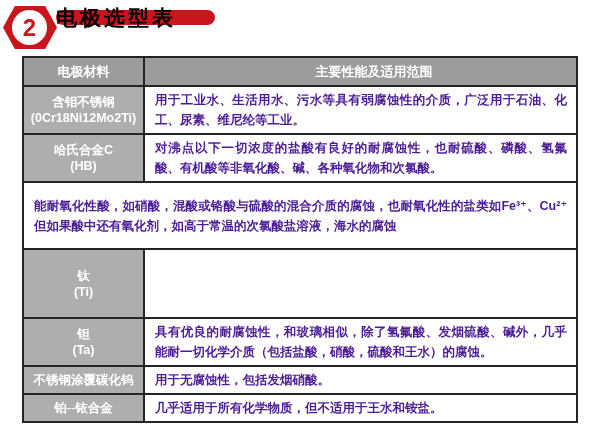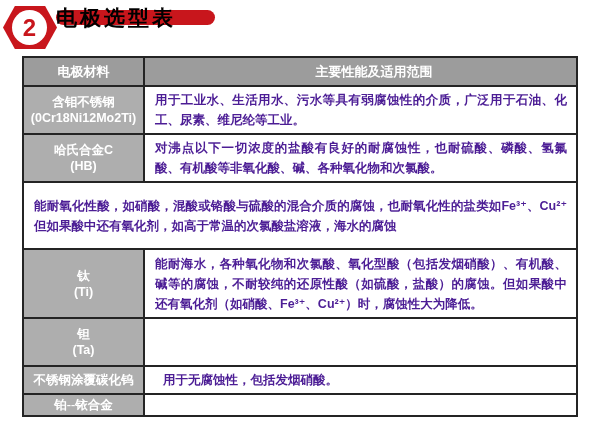--- a/index.html
+++ b/index.html
@@ -47,21 +47,21 @@
     text-align:justify;
   }
   .hrow .cm, .hrow .cd { background:#9c9c9c; color:#ffffff; font-size:13px; }
   .hrow .cd { align-items:center; text-align:right;padding-left:36px; }
   .h-hd { min-height:27px; }
   .h-r0 { min-height:46px; }
   .h-r1 { min-height:39px; }
   .h-r2 { min-height:67px; }
   .h-r3 { min-height:69px; }
   .h-r4 { min-height:48px; }
-  .h-r5 { min-height:24px;gap:8px; }
+  .h-r5 { min-height:24px; }
   .h-r6 { min-height:22px;font-family:Liberation Serif, serif; }
 </style>
 </head>
 <body>
 
 <div class="hex-badge">
   <div class="hex-circle">2</div>
 </div>
 
 <div class="banner">
@@ -99,40 +99,43 @@
     <div class="cd">
       <div>能耐氧化性酸，如硝酸，混酸或铬酸与硫酸的混合介质的腐蚀，也耐氧化性的盐类如Fe³⁺、Cu²⁺但如果酸中还有氧化剂，如高于常温的次氯酸盐溶液，海水的腐蚀</div>
     </div>
   </div>
 
   <div class="trow h-r3">
     <div class="cm">
       <div>钛</div>
       <div>(Ti)</div>
     </div>
-    <div class="cd">
-      <div>能耐海水，各种氧化物和次氯酸、氧化型酸（包括发烟硝酸）、有机酸、碱等的腐蚀，不耐较纯的还原性酸（如硫酸，盐酸）的腐蚀。但如果酸中还有氧化剂（如硝酸、Fe³⁺、Cu²⁺）时，腐蚀性大为降低。</div>
-    </div>
   </div>
 
   <div class="trow h-r4">
     <div class="cm">
       <div>钽</div>
       <div>(Ta)</div>
+    </div>
+    <div class="cd">
+      <div>具有优良的耐腐蚀性，和玻璃相似，除了氢氟酸、发烟硫酸、碱外，几乎能耐一切化学介质（包括盐酸，硝酸，硫酸和王水）的腐蚀。</div>
     </div>
   </div>
 
   <div class="trow h-r5">
     <div class="cm">
       <div>不锈钢涂覆碳化钨</div>
     </div>
     <div class="cd">
       <div>用于无腐蚀性，包括发烟硝酸。</div>
     </div>
   </div>
 
   <div class="trow h-r6">
     <div class="cm">
       <div>铂--铱合金</div>
     </div>
+    <div class="cd">
+      <div>几乎适用于所有化学物质，但不适用于王水和铵盐。</div>
+    </div>
   </div>
 
 </div>
 
 </body></html>

